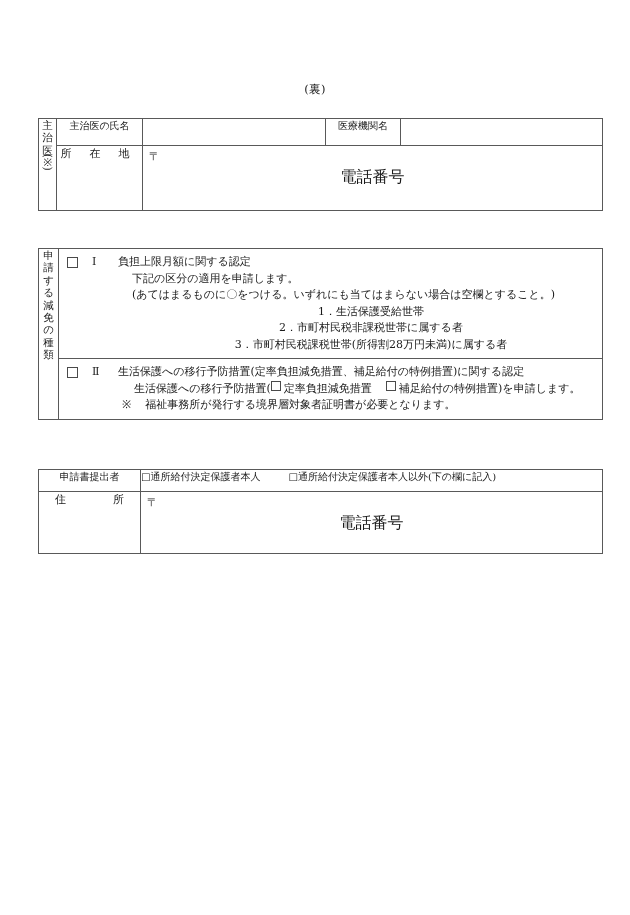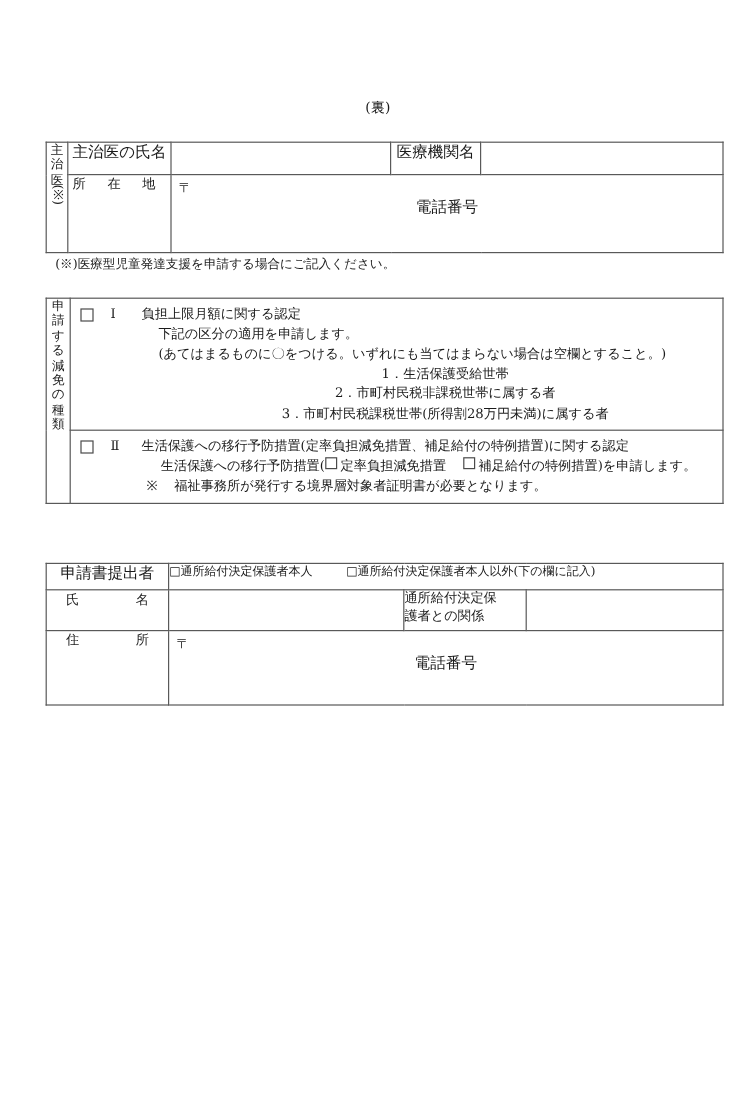--- a/index.html
+++ b/index.html
@@ -79,21 +79,21 @@
   }
   .pad {
     padding: 3px 6px;
   }
   .postal {
     padding: 3px 6px 0 6px;
     font-size: 11px;
   }
   .tel {
     text-align: center;
-    font-size: 13px;
+    font-size: 16px;
     padding-bottom: 3px;
   }
   .addr-inner {
     position: relative;
     height: 100%;
     display: flex;
     flex-direction: column;
     justify-content: space-between;
   }
 
@@ -147,21 +147,21 @@
     top: -1px;
     background: #fff;
   }
   .gap { display: inline-block; width: 14px; }
 
   
   .cc { text-align: center; vertical-align: middle; }
   .lbl-cell {
     text-align: center;
     vertical-align: middle;
-    font-size: 13px;
+    font-size: 10px;
   }
   .chkline {
     padding: 3px 6px;
     white-space: nowrap;
     font-size: 10px;
   }
   .rel-cell {
     padding: 3px 5px;
     font-size: 11px;
     line-height: 1.35;
@@ -206,21 +206,20 @@
       <td colspan="3">
         <div class="addr-inner">
           <div class="postal">〒</div>
           <div class="tel">電話番号</div>
         </div>
       </td>
     </tr>
   </tbody>
     </table>
 
-  <div class="note" style="left:46px; top:213px;">(※)医療型児童発達支援を申請する場合にご記入ください。</div>
 
   <table class="ftable" style="left:38px; top:248px; width:564px;">
     <colgroup>
       <col style="width:20px">
       <col style="width:544px">
     </colgroup>
     <tbody>
         <tr>
       <td class="vlabel" rowspan="2">
         <span class="vstack">
@@ -276,31 +275,20 @@
       <col style="width:196px">
       <col style="width:102px">
       <col style="width:164px">
     </colgroup>
     <tbody>
         <tr>
       <td class="lbl-cell" style="height:21px;">申請書提出者</td>
       <td class="chkline" colspan="3"><span>□通所給付決定保護者本人</span><span class="gap"></span><span class="gap"></span><span>□通所給付決定保護者本人以外(下の欄に記入)</span></td>
     </tr>
     <tr>
-      <td class="cc" style="height:33px;">
-        <span class="spread">氏　　　名</span>
-      </td>
-      <td class="pad"></td>
-      <td class="rel-cell">
-        <div>通所給付決定保</div>
-        <div>護者との関係</div>
-      </td>
-      <td class="pad"></td>
-    </tr>
-    <tr>
       <td class="cc" style="height:61px;">
         <span class="spread">住　　　所</span>
       </td>
       <td colspan="3">
         <div class="addr-inner">
           <div class="postal">〒</div>
           <div class="tel">電話番号</div>
         </div>
       </td>
     </tr>

